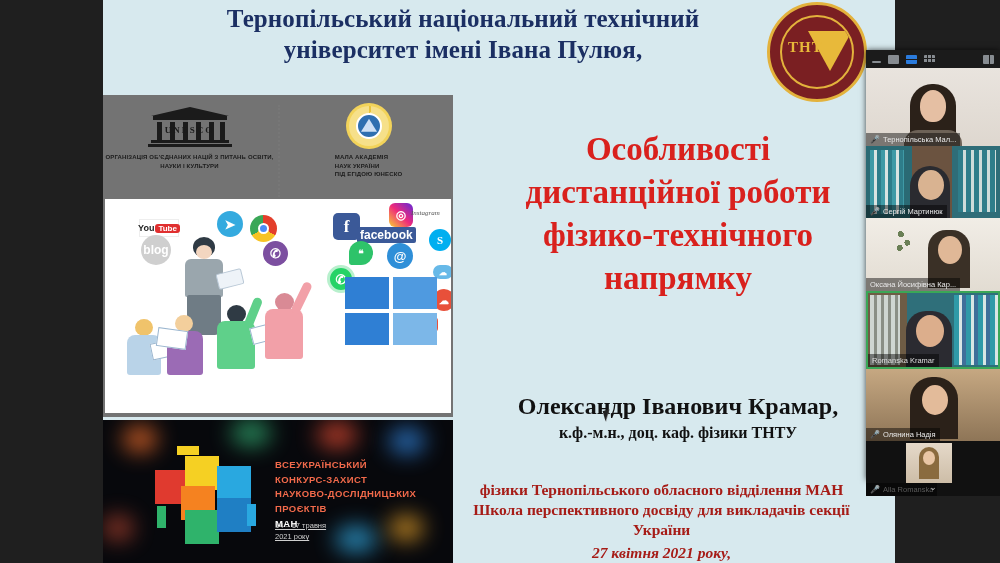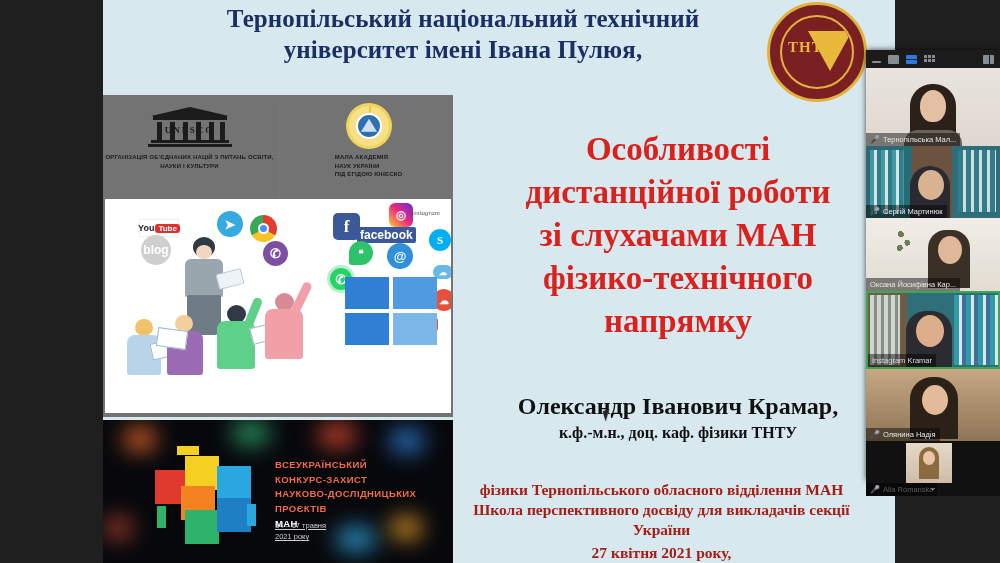--- a/index.html
+++ b/index.html
@@ -95,21 +95,21 @@
     font-family:"Liberation Serif", serif; color:#111;
   }
   .author .a1{ font-size:24px; font-weight:bold; line-height:1.2;}
   .author .a2{ font-size:16px; font-weight:bold; margin-top:3px;}
 
   .footer{
     position:absolute; left:325px; top:480px; width:467px; text-align:center;
     font-family:"Liberation Serif", serif; color:#a61c17;
     font-size:15.5px; font-weight:bold; line-height:1.30;
   }
-  .footer .f2{ margin-top:3px; }
+  .footer .f2{ margin-top:3px;font-style:italic; }
 
   
   .tntu{ position:absolute; left:767px; top:2px; width:100px; height:100px;
          border-radius:50%; background:#7a1f22;
          border:3px solid #e3b23c; display:flex; align-items:center; justify-content:center;}
   .tntu-in{ width:74px;height:74px;border-radius:50%;background:#7a1f22;
             border:2px solid #e3b23c; position:relative; overflow:hidden;}
   .tntu-v{ position:absolute; left:26px; top:14px; width:0;height:0;
            border-left:22px solid transparent;border-right:22px solid transparent;
            border-top:40px solid #e8b93a; }
@@ -295,21 +295,20 @@
       </div>
       <div class="contest-date">
         <div>14 – 17 травня</div>
         <div>2021 року</div>
       </div>
     </div>
 
     <div class="main-title">
       <div>Особливості</div>
       <div>дистанційної роботи</div>
-      <div>зі слухачами МАН</div>
       <div>фізико-технічного</div>
       <div>напрямку</div>
     </div>
 
     <div class="author">
       <div class="a1">Олександр Іванович Крамар,</div>
       <div class="a2">к.ф.-м.н., доц. каф. фізики ТНТУ</div>
     </div>
 
     <div class="footer">
@@ -377,21 +376,21 @@
     </div>
 
     <div class="tile" style="height:78px;border:2px solid #3aa757;">
       <div class="t-video" style="background:linear-gradient(90deg,#6e5c45 0 30%,#2f6f7a 30% 100%);">
         <div style="position:absolute;left:2px;top:2px;width:30px;height:70px;background:repeating-linear-gradient(90deg,#cfd6d2 0 4px,#8a8f86 4px 7px);"></div>
         <div style="position:absolute;left:86px;top:2px;width:44px;height:70px;background:repeating-linear-gradient(90deg,#2f9aa8 0 5px,#d8e6e4 5px 8px,#3f6f9a 8px 12px);"></div>
         <div style="position:absolute;left:38px;top:18px;width:46px;height:56px;border-radius:20px 20px 0 0;background:#2b2b31;"></div>
         <div style="position:absolute;left:48px;top:22px;width:28px;height:32px;border-radius:50%;background:#dcae8c;"></div>
       </div>
       <div class="namebar">
-        <span class="nm lat">Instagram Kramar</span>
+        <span class="nm lat">Romanska Kramar</span>
       </div>
     </div>
 
     <div class="tile" style="height:72px;">
       <div class="t-video" style="background:linear-gradient(#c6a882,#8e7557);">
         <div style="position:absolute;left:44px;top:8px;width:48px;height:62px;border-radius:22px 22px 0 0;background:#2b2119;"></div>
         <div style="position:absolute;left:56px;top:16px;width:26px;height:30px;border-radius:50%;background:#e3bb9a;"></div>
       </div>
       <div class="namebar">
         <span class="mic">🎤</span>

